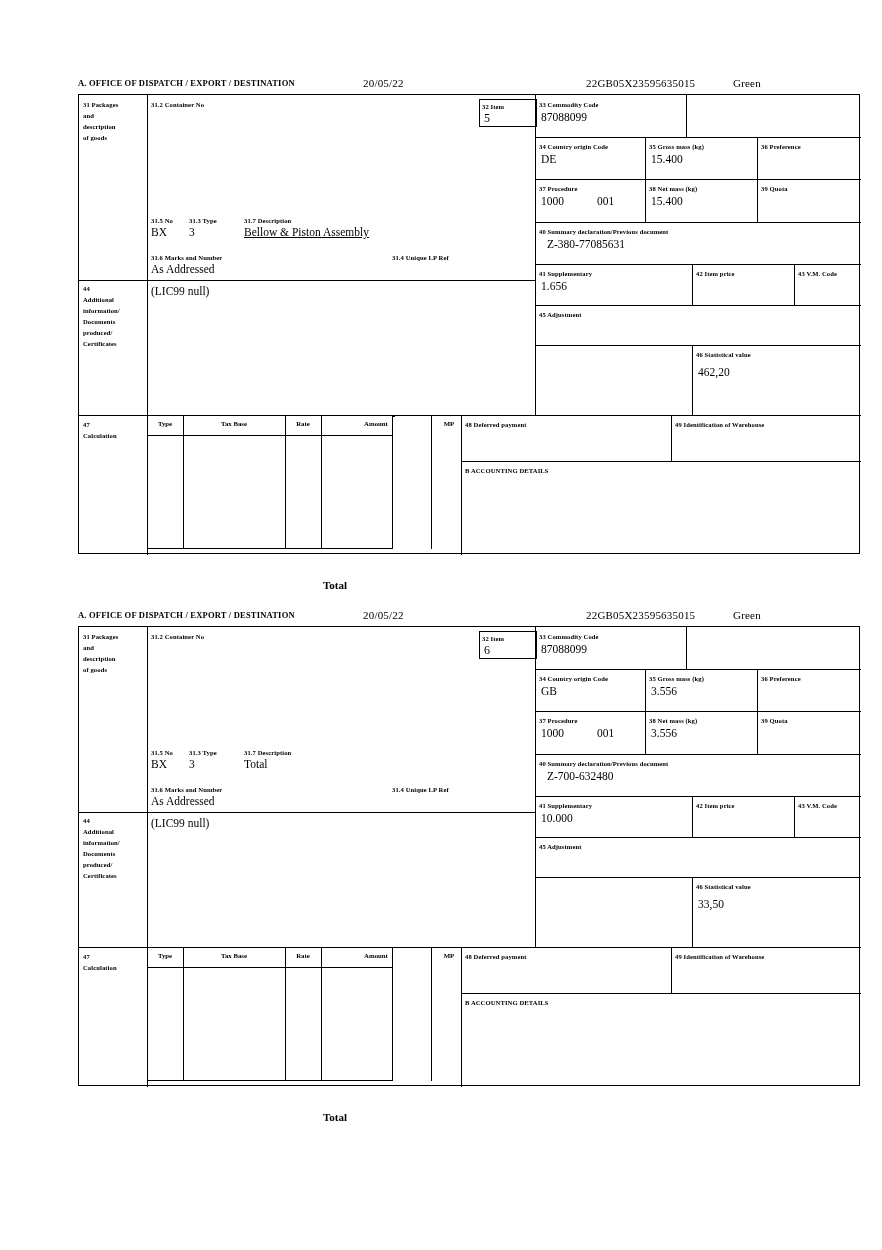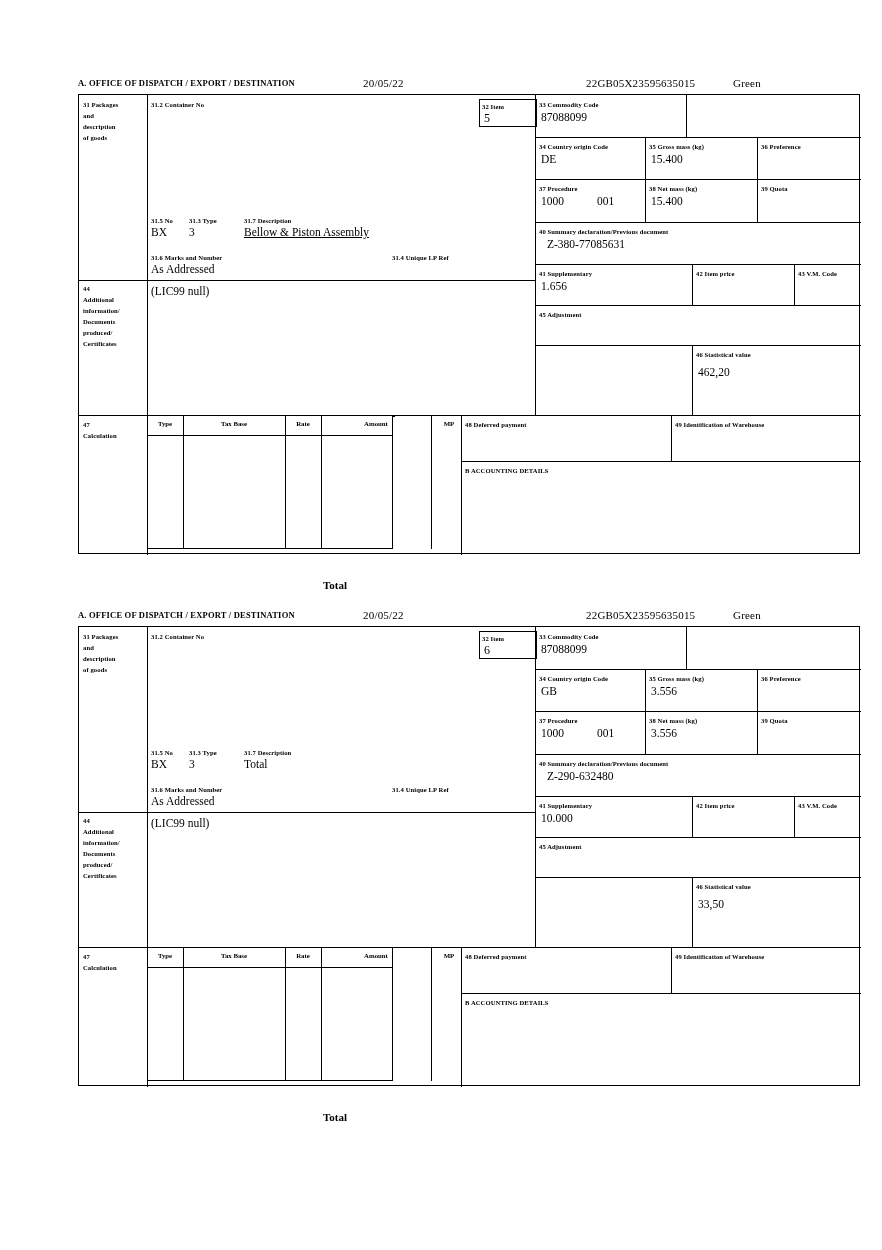--- a/index.html
+++ b/index.html
@@ -351,21 +351,21 @@
       <div class="lbl" style="left:460px; top:89px;">37 Procedure</div>
       <div class="val" style="left:462px; top:100px;">1000</div>
       <div class="val" style="left:518px; top:100px;">001</div>
       <div class="lbl" style="left:570px; top:89px;">38 Net mass (kg)</div>
       <div class="val" style="left:572px; top:100px;">3.556</div>
       <div class="lbl" style="left:682px; top:89px;">39 Quota</div>
       <div class="val" style="left:684px; top:100px;"></div>
       <div class="line-h" style="left:456px; top:127px; width:326px;"></div>
 
       <div class="lbl" style="left:460px; top:132px;">40 Summary declaration/Previous document</div>
-      <div class="val" style="left:468px; top:143px;">Z-290-632480</div>
+      <div class="val" style="left:468px; top:143px;">Z-700-632480</div>
       <div class="line-h" style="left:456px; top:169px; width:326px;"></div>
 
       <div class="lbl" style="left:460px; top:174px;">41 Supplementary</div>
       <div class="val" style="left:462px; top:185px;">10.000</div>
       <div class="line-v" style="left:613px; top:169px; height:41px;"></div>
       <div class="lbl" style="left:617px; top:174px;">42 Item price</div>
       <div class="val" style="left:619px; top:185px;"></div>
       <div class="line-v" style="left:715px; top:169px; height:41px;"></div>
       <div class="lbl" style="left:719px; top:174px;">43 V.M. Code</div>
       <div class="val" style="left:721px; top:185px;"></div>

